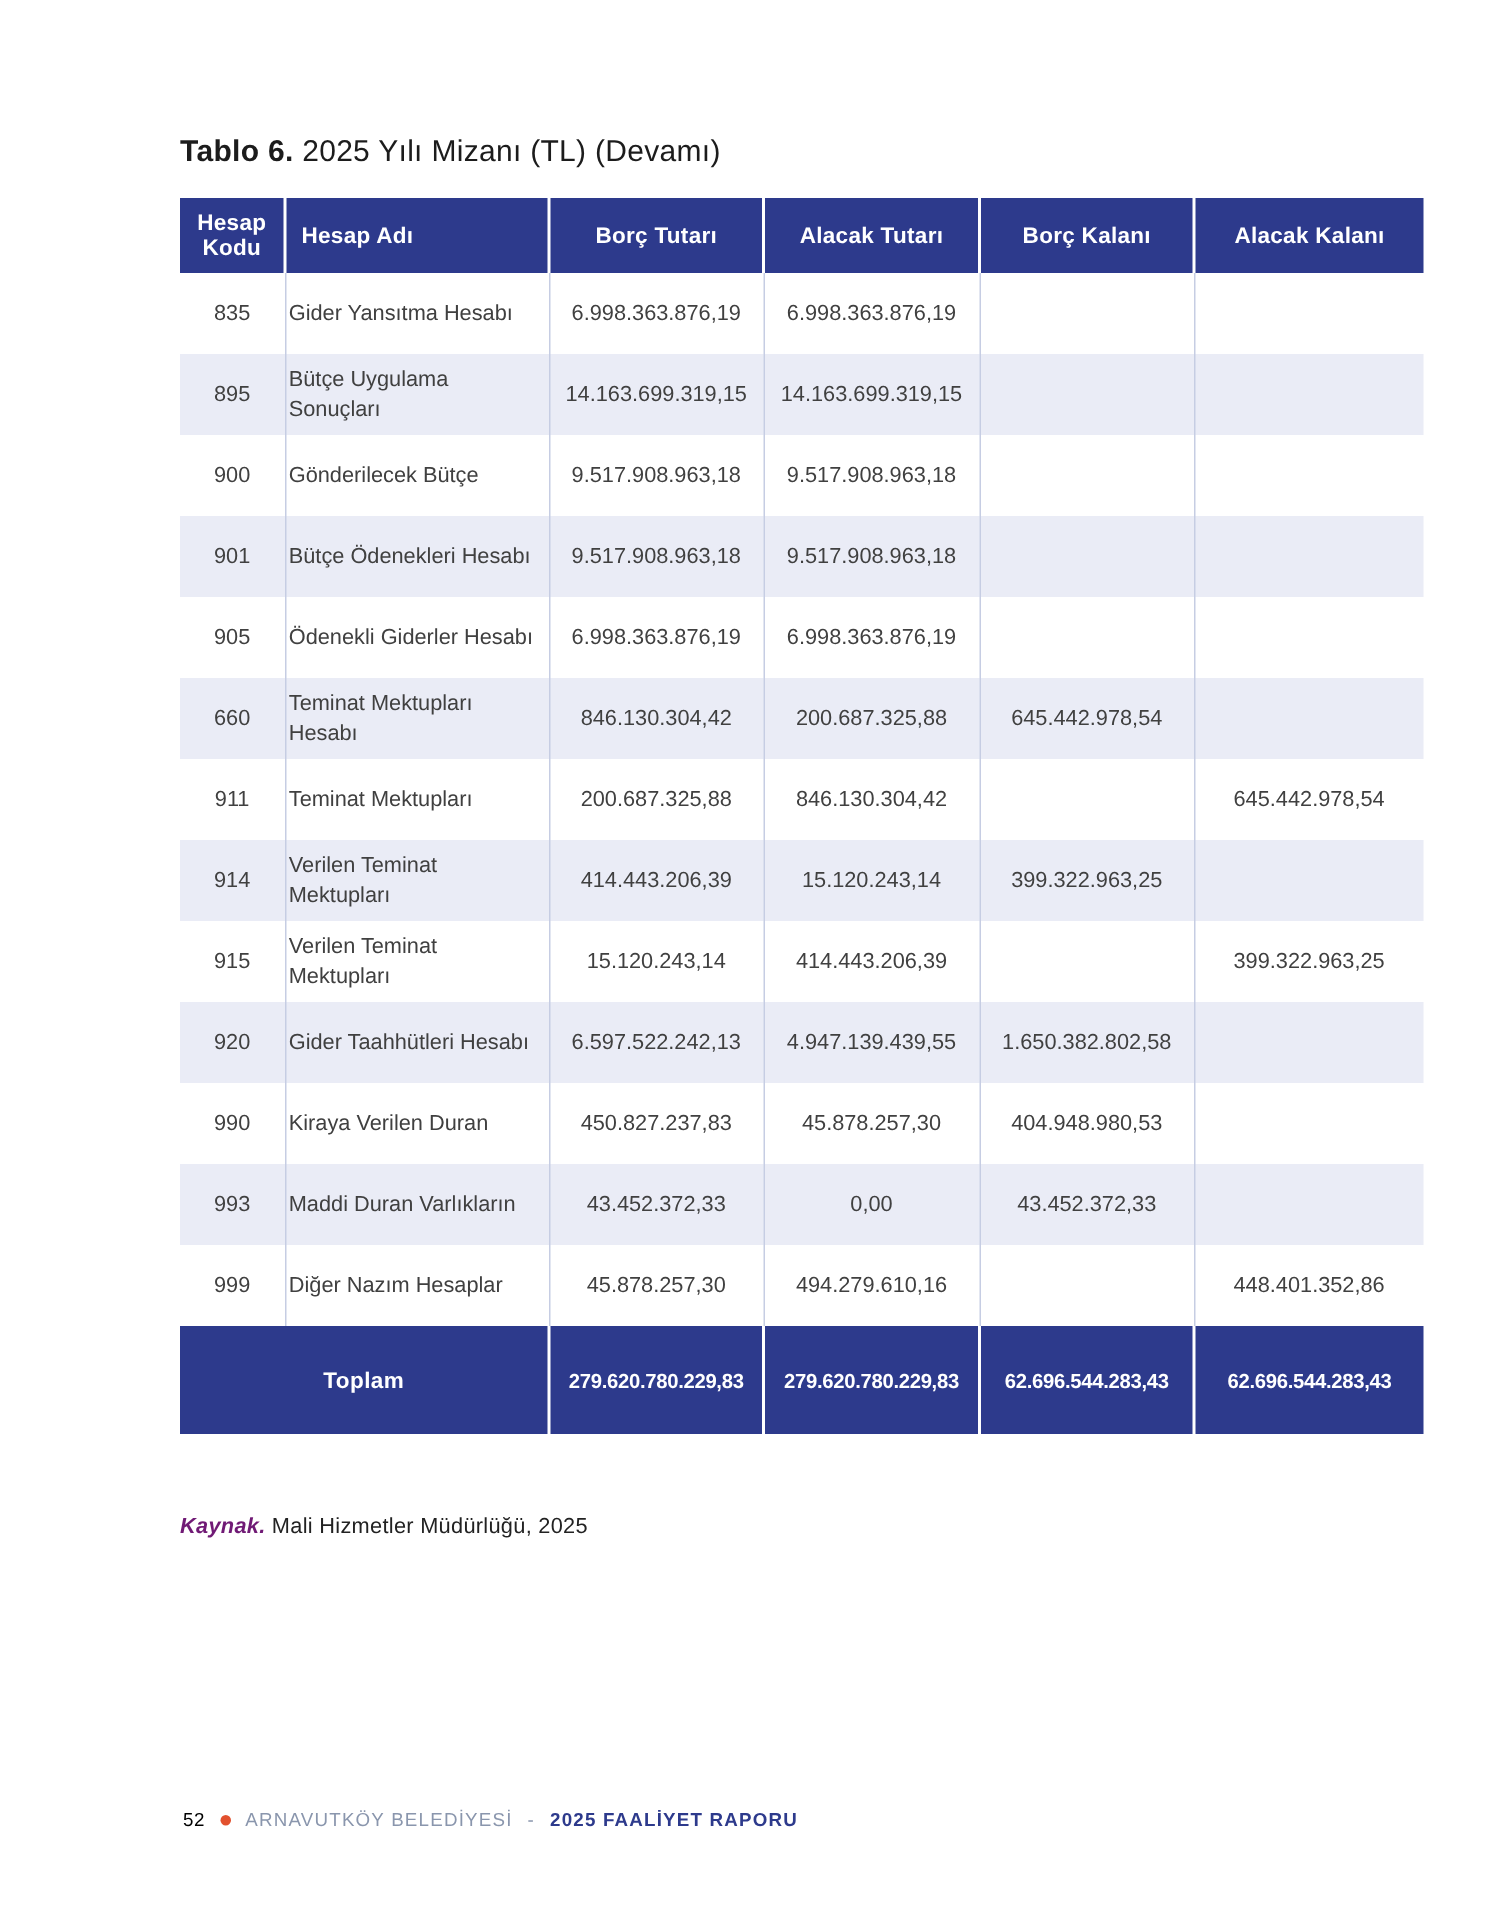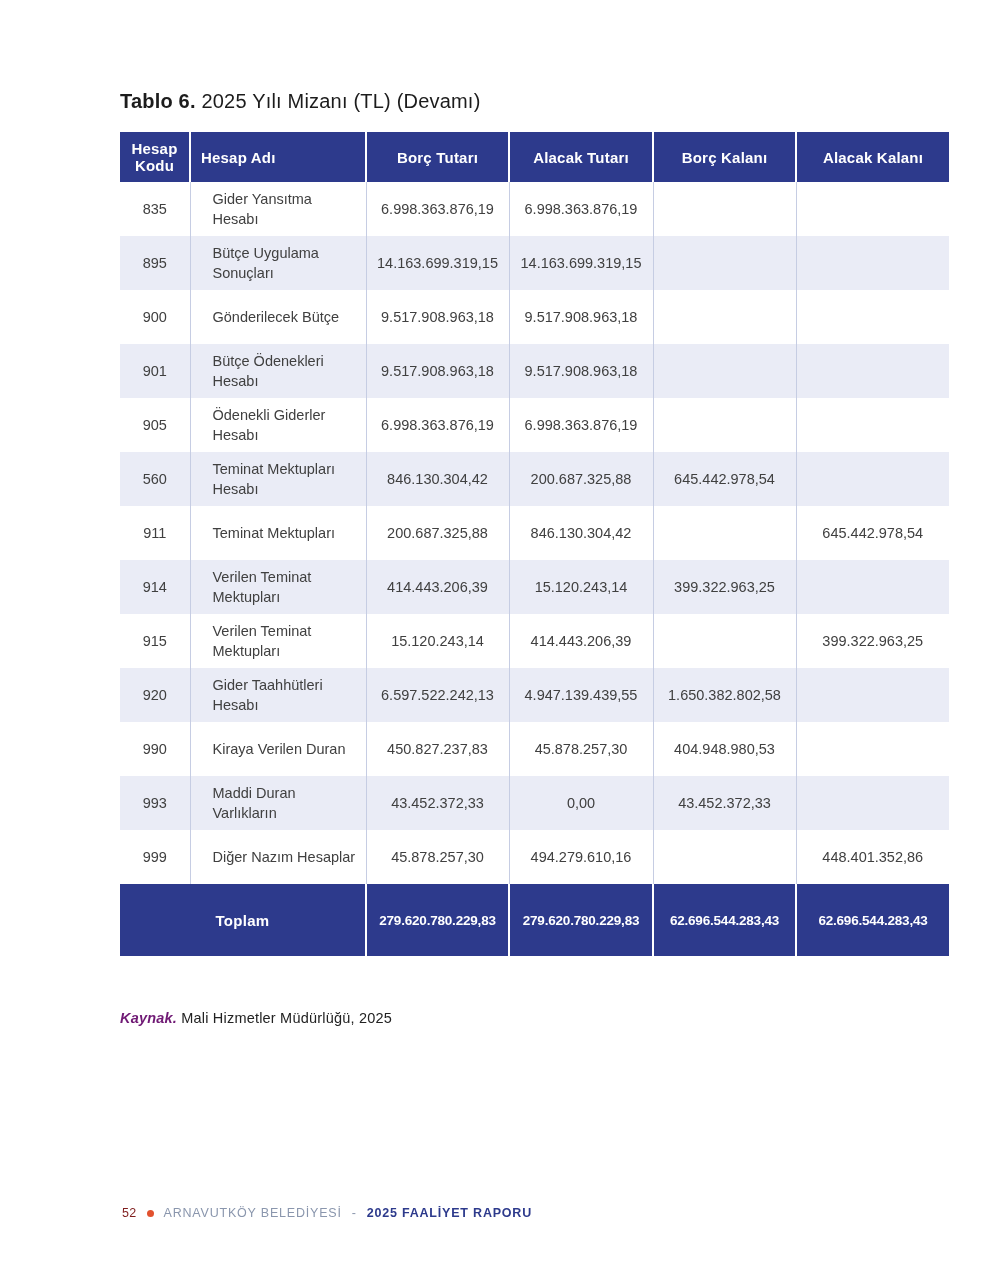--- a/index.html
+++ b/index.html
@@ -36,21 +36,21 @@
   thead th.name-col{text-align:left;padding-left:10px;}
 
   tbody td{
     font-size:14.5px;color:#404040;line-height:1.4;
     text-align:center;vertical-align:middle;
     height:54px;padding:5px 4px;
     border-left:1px solid #c6cde3;
     background:#ffffff;
   }
   tbody td:first-child{border-left:none;}
-  tbody td.name-cell{text-align:left;padding-left:22px;padding-right:8px;}
+  tbody td.name-cell{text-align:left;padding-left:2px;padding-right:8px;}
   tbody tr:nth-child(even) td{background:var(--row_alt);}
 
   .total-row td{
     background:var(--navy);color:#ffffff;font-weight:bold;
     font-size:13.5px;letter-spacing:-0.2px;
     height:72px;padding:2px 1px;border-left:2px solid #ffffff;
     text-align:center;vertical-align:middle;
   }
   .total-row td:first-child{border-left:none;font-size:15px;letter-spacing:0.3px;}
 
@@ -58,21 +58,21 @@
     position:absolute;left:120px;top:1010px;margin:0;
     font-size:14.5px;color:#222222;letter-spacing:0.2px;
   }
   .source .src-label{font-weight:bold;font-style:italic;color:#701a75;}
 
   .footer{
     position:absolute;left:122px;top:1206px;
     display:flex;align-items:center;gap:10px;
     font-size:12.5px;letter-spacing:0.8px;color:#8a96ad;
   }
-  .footer .page-num{color:#7f1d1d;letter-spacing:0.3px;}
+  .footer .page-num{color:#000000;letter-spacing:0.3px;}
   .dot{width:7px;height:7px;border-radius:50%;background:var(--accent_dot);display:inline-block;}
   .footer .report{color:var(--navy);font-weight:bold;}
 </style>
 </head>
 <body>
 
 <div class="page">
 
   <h2 class="title"><b>Tablo 6.</b><span> 2025 Yılı Mizanı (TL) (Devamı)</span></h2>
 
@@ -130,21 +130,21 @@
         </tr>
         <tr>
           <td class="code-cell">905</td>
           <td class="name-cell">Ödenekli Giderler Hesabı</td>
           <td class="num-cell">6.998.363.876,19</td>
           <td class="num-cell">6.998.363.876,19</td>
           <td class="num-cell"></td>
           <td class="num-cell"></td>
         </tr>
         <tr>
-          <td class="code-cell">560</td>
+          <td class="code-cell">660</td>
           <td class="name-cell">Teminat Mektupları Hesabı</td>
           <td class="num-cell">846.130.304,42</td>
           <td class="num-cell">200.687.325,88</td>
           <td class="num-cell">645.442.978,54</td>
           <td class="num-cell"></td>
         </tr>
         <tr>
           <td class="code-cell">911</td>
           <td class="name-cell">Teminat Mektupları</td>
           <td class="num-cell">200.687.325,88</td>

